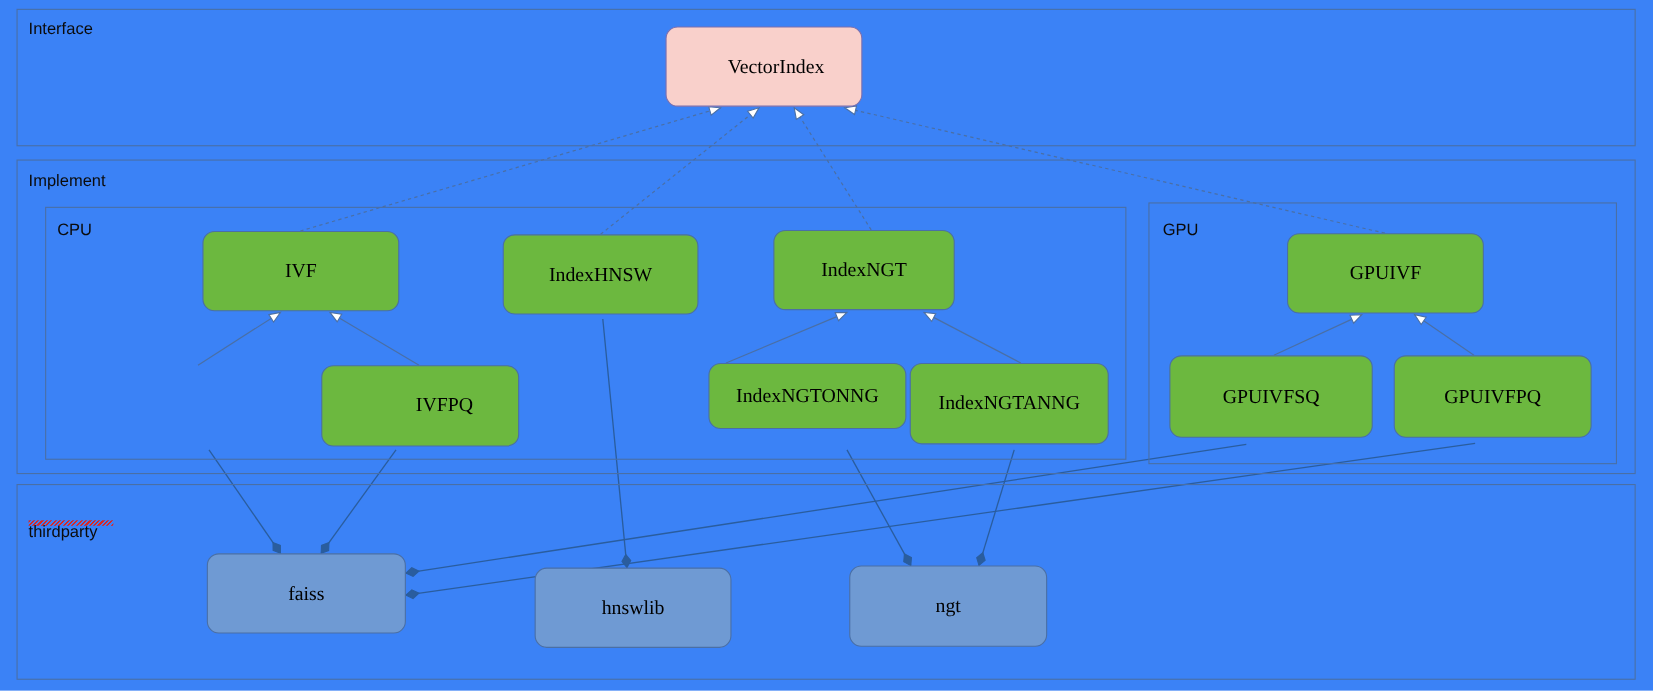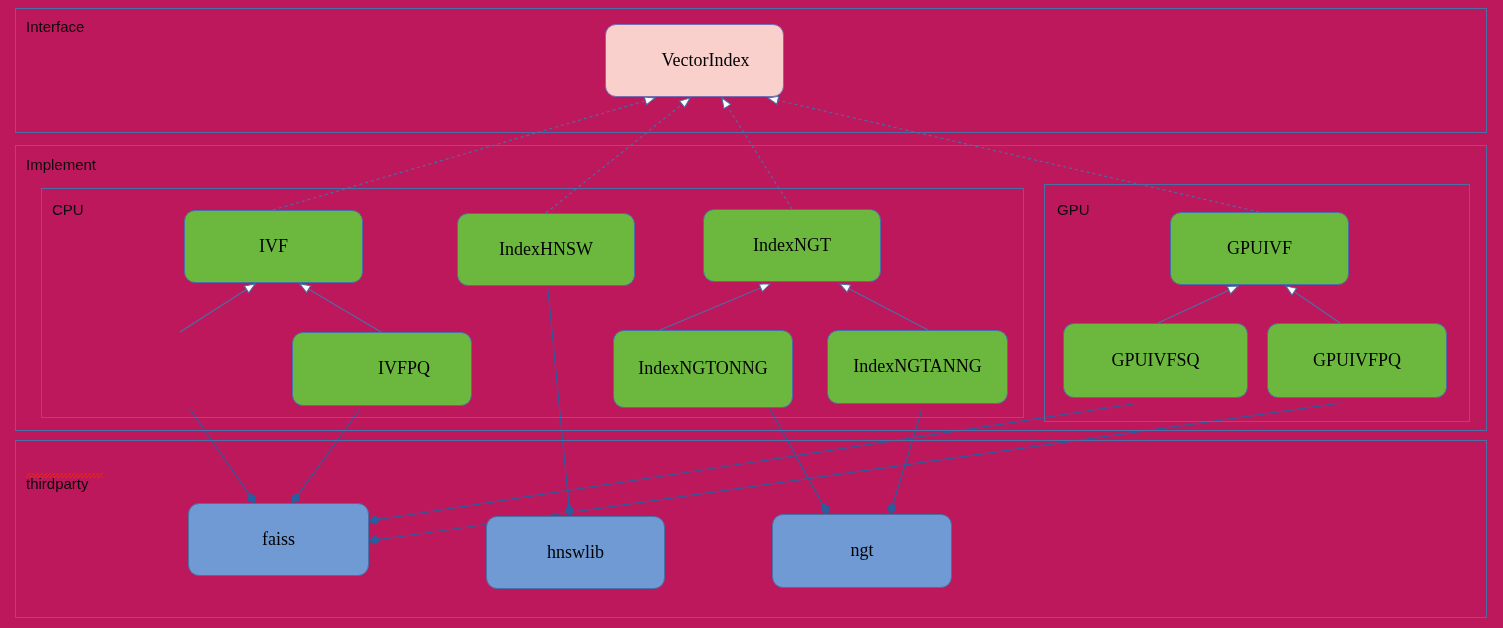--- a/index.html
+++ b/index.html
@@ -1,16 +1,16 @@
 <!DOCTYPE html>
 <html><head>
 <meta charset="utf-8">
 <style>
   html,body{margin:0;padding:0;background:#ffffff;}
-  #stage{position:relative;width:1503px;height:628px;background:#be185d;
+  #stage{position:relative;width:1503px;height:628px;background:#3b82f6;
          font-family:"Liberation Sans",sans-serif;overflow:hidden;}
   svg.layer{position:absolute;left:0;top:0;width:1503px;height:628px;}
   #edges{z-index:1;}
   .group{position:absolute;border:1px solid #4a6fa5;background:transparent;box-sizing:border-box;z-index:2;}
   .group.inner{border-color:#4a6fa5;}
   .group-label{position:absolute;font-family:"Liberation Sans",sans-serif;
                font-size:15px;color:#0b0b0b;white-space:nowrap;z-index:3;}
   .group-label.spell{ text-decoration:none; }
   .squiggle{position:absolute;height:5px;z-index:3;
      background-image:repeating-linear-gradient(135deg,#e2231a 0 1.4px,transparent 1.4px 2.8px);
@@ -78,25 +78,25 @@
   <div class="group-label" style="left:1057px;top:201px;">GPU</div>
 
   <div class="group" style="left:15px;top:440px;width:1472px;height:178px;"></div>
   <div class="group-label spell" style="left:26px;top:475px;">thirdparty</div>
   <div class="squiggle" style="left:26px;top:473px;width:77px;"></div>
 
   <div class="node iface" style="left:605px;top:24px;width:179px;height:73px;padding-left:22px;">VectorIndex</div>
 
   <div class="node impl" style="left:184px;top:210px;width:179px;height:73px;">IVF</div>
   <div class="node impl" style="left:457px;top:213px;width:178px;height:73px;">IndexHNSW</div>
-  <div class="node impl" style="left:703px;top:209px;width:178px;height:73px;">IndexNGT</div>
+  <div class="node impl" style="left:703px;top:209px;width:165px;height:73px;">IndexNGT</div>
   <div class="node impl" style="left:1170px;top:212px;width:179px;height:73px;">GPUIVF</div>
 
   <div class="node impl" style="left:292px;top:332px;width:180px;height:74px;padding-left:44px;">IVFPQ</div>
-  <div class="node impl" style="left:613px;top:330px;width:180px;height:78px;">IndexNGTONNG</div>
+  <div class="node impl" style="left:644px;top:330px;width:180px;height:60px;">IndexNGTONNG</div>
   <div class="node impl" style="left:827px;top:330px;width:181px;height:74px;">IndexNGTANNG</div>
   <div class="node impl" style="left:1063px;top:323px;width:185px;height:75px;">GPUIVFSQ</div>
   <div class="node impl" style="left:1267px;top:323px;width:180px;height:75px;">GPUIVFPQ</div>
 
   <div class="node lib" style="left:188px;top:503px;width:181px;height:73px;">faiss</div>
   <div class="node lib" style="left:486px;top:516px;width:179px;height:73px;">hnswlib</div>
   <div class="node lib" style="left:772px;top:514px;width:180px;height:74px;">ngt</div>
 
 </div>
 

